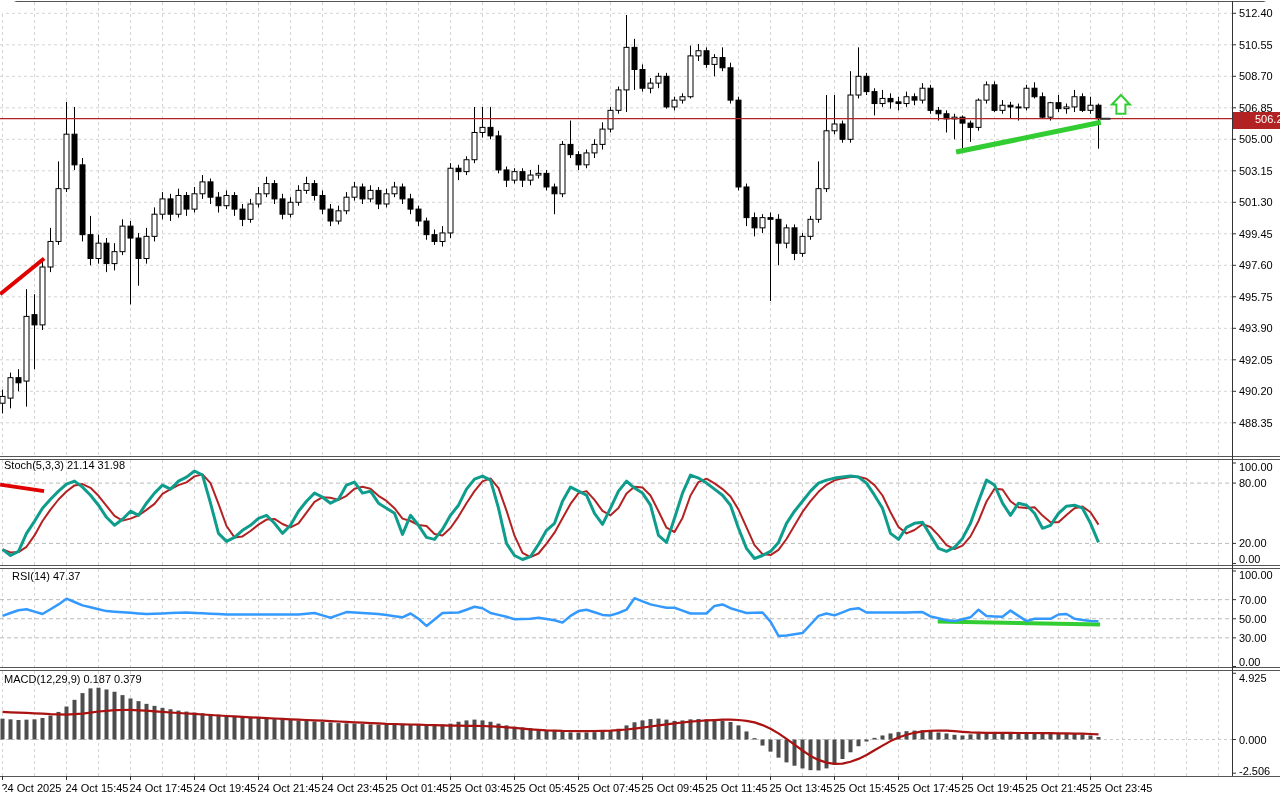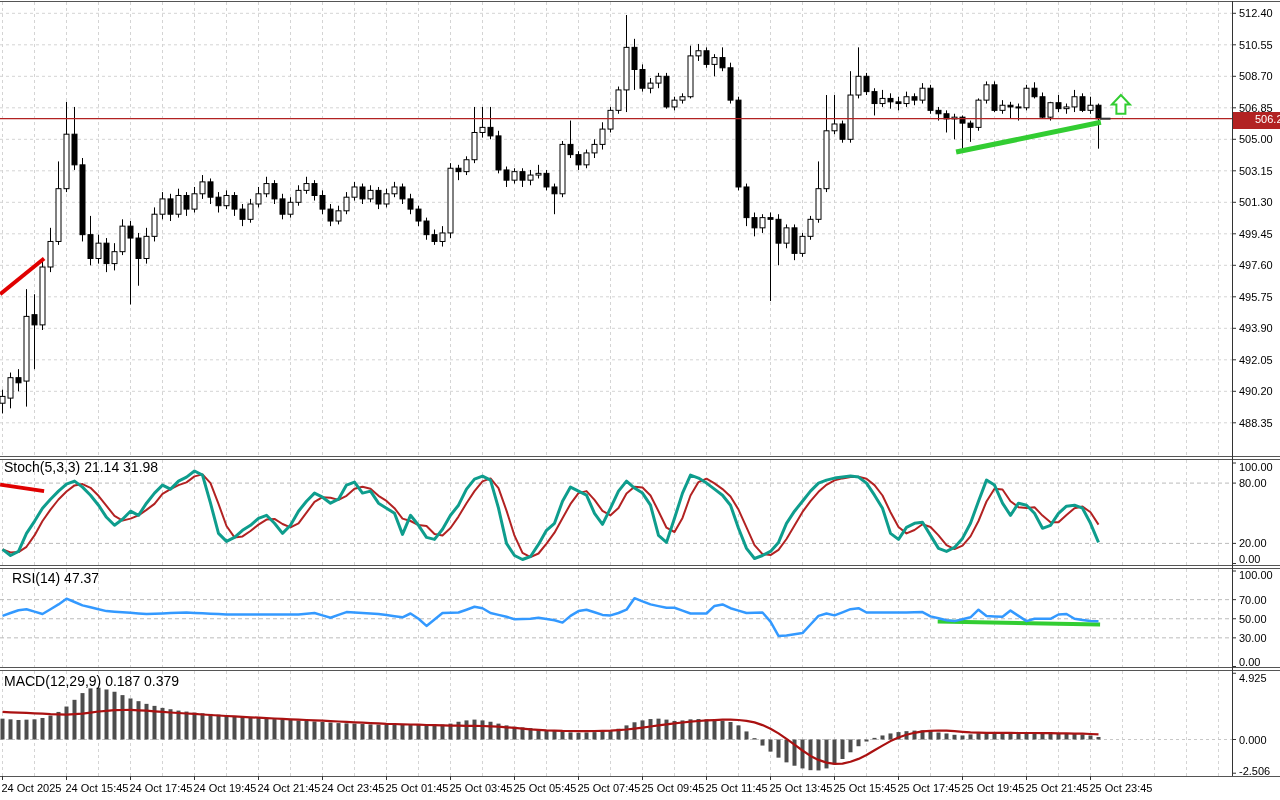--- a/index.html
+++ b/index.html
@@ -1,19 +1,19 @@
 <!DOCTYPE html>
 <html><head>
 <meta charset="utf-8">
 <style>
   html,body{margin:0;padding:0;background:#fff;}
   #stage{position:relative;width:1280px;height:800px;background:#fff;overflow:hidden;
-         font-family:"Liberation Sans",sans-serif;}
+         font-family:"Liberation Sans",sans-serif;border-radius:23px;}
   #chart-svg{position:absolute;left:0;top:0;}
-  .panel-label{position:absolute;font-size:14px;color:#000;white-space:pre;}
+  .panel-label{position:absolute;font-size:11px;color:#000;white-space:pre;}
   #price-tag{position:absolute;left:1233px;top:112px;width:47px;height:17px;
              background:#B22222;color:#fff;font-size:11px;line-height:14px;padding-left:22px;box-sizing:border-box;}
   svg text{font-family:"Liberation Sans",sans-serif;font-size:11px;fill:#000;}
 </style>
 </head>
 <body>
 
 <div id="stage">
   <svg id="chart-svg" width="1280" height="800">
       <rect x="0" y="0" width="1280" height="800" fill="#FFFFFF"></rect>

